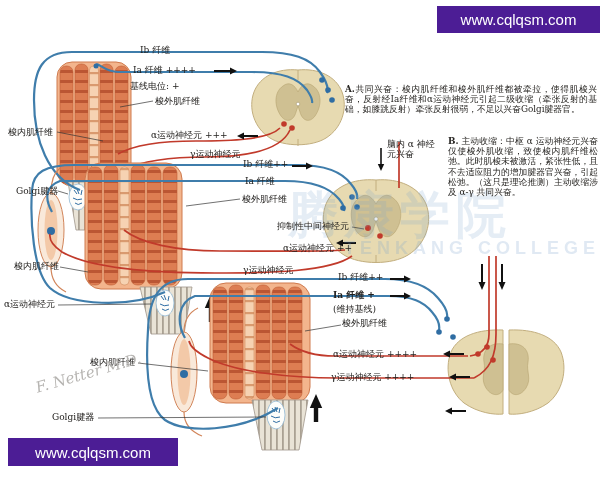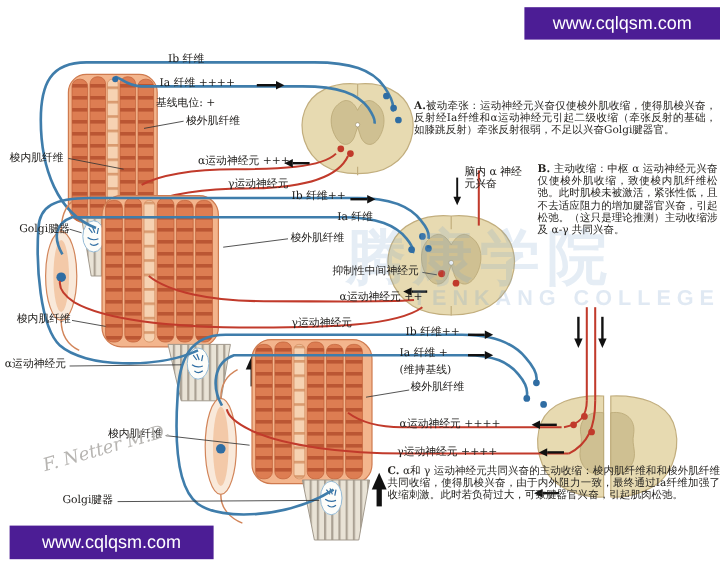--- a/index.html
+++ b/index.html
@@ -273,49 +273,46 @@
 
   <div class="wm-cn">腾康学院</div>
   <div class="wm-en">TENKANG COLLEGE</div>
 
   <div class="lbl" style="left:140px;top:45px;">Ib 纤维</div>
   <div class="lbl" style="left:133px;top:65px;">Ia 纤维 ++++</div>
   <div class="lbl" style="left:130px;top:81px;">基线电位: +</div>
   <div class="lbl" style="left:155px;top:96px;">梭外肌纤维</div>
   <div class="lbl" style="left:8px;top:127px;">梭内肌纤维</div>
   <div class="lbl" style="left:16px;top:186px;">Golgi腱器</div>
-  <div class="lbl" style="left:165px;top:130px;">α运动神经元 +++</div>
+  <div class="lbl" style="left:151px;top:130px;">α运动神经元 +++</div>
   <div class="lbl" style="left:190px;top:149px;">γ运动神经元</div>
 
   <div class="lbl" style="left:243px;top:159px;">Ib 纤维++</div>
-  <div class="lbl" style="left:245px;top:176px;margin-left:36px;">Ia 纤维</div>
+  <div class="lbl" style="left:245px;top:176px;">Ia 纤维</div>
   <div class="lbl" style="left:242px;top:194px;">梭外肌纤维</div>
   <div class="lbl" style="left:277px;top:221px;">抑制性中间神经元</div>
   <div class="lbl" style="left:283px;top:243px;">α运动神经元 ++</div>
   <div class="lbl" style="left:243px;top:265px;">γ运动神经元</div>
   <div class="lbl" style="left:14px;top:261px;">梭内肌纤维</div>
   <div class="lbl" style="left:4px;top:299px;">α运动神经元</div>
   <div class="lbl wrap" style="left:387px;top:139px;width:54px;">脑内 α 神经元兴奋</div>
 
   <div class="lbl" style="left:338px;top:272px;">Ib 纤维++</div>
-  <div class="lbl" style="left:333px;top:290px;">Ia 纤维 +</div>
+  <div class="lbl" style="left:333px;top:290px;font-weight:bold;">Ia 纤维 +</div>
   <div class="lbl" style="left:333px;top:304px;">(维持基线)</div>
   <div class="lbl" style="left:342px;top:318px;">梭外肌纤维</div>
   <div class="lbl" style="left:90px;top:357px;">梭内肌纤维</div>
   <div class="lbl" style="left:52px;top:412px;">Golgi腱器</div>
   <div class="lbl" style="left:333px;top:349px;">α运动神经元 ++++</div>
   <div class="lbl" style="left:331px;top:372px;">γ运动神经元 ++++</div>
 
   <div class="para" style="left:345px;top:84px;width:252px;">
-    <b>A.</b><span>被动牵张：运动神经元兴奋仅使梭外肌收缩，使得肌梭兴奋，反射经Ia纤维和α运动神经元引起二级收缩（牵张反射的基础，如膝跳反射）牵张反射很弱，不足以兴奋Golgi腱器官。</span>
+    <b>A.</b><span>共同兴奋：梭内肌纤维和梭外肌纤维都被牵拉，使得肌梭兴奋，反射经Ia纤维和α运动神经元引起二级收缩（牵张反射的基础，如膝跳反射）牵张反射很弱，不足以兴奋Golgi腱器官。</span>
   </div>
   <div class="para" style="left:448px;top:136px;width:150px;">
     <b>B.</b><span> 主动收缩：中枢 α 运动神经元兴奋仅使梭外肌收缩，致使梭内肌纤维松弛。此时肌梭未被激活，紧张性低，且不去适应阻力的增加腱器官兴奋，引起松弛。（这只是理论推测）主动收缩涉及 α-γ 共同兴奋。</span>
   </div>
-  <div class="para" style="left:323px;top:388px;width:277px;">
-    <b>C.</b><span> α和 γ 运动神经元共同兴奋的主动收缩：梭内肌纤维和和梭外肌纤维共同收缩，使得肌梭兴奋，由于内外阻力一致，最终通过Ia纤维加强了收缩刺激。此时若负荷过大，可致腱器官兴奋，引起肌肉松弛。</span>
-  </div>
 
   <div class="sig">F. Netter M.D.</div>
   <div class="wmbar" style="left:437px;top:6px;width:163px;height:27px;">www.cqlqsm.com</div>
   <div class="wmbar" style="left:8px;top:438px;width:170px;height:28px;">www.cqlqsm.com</div>
 
 </div>
 
 </body></html>

